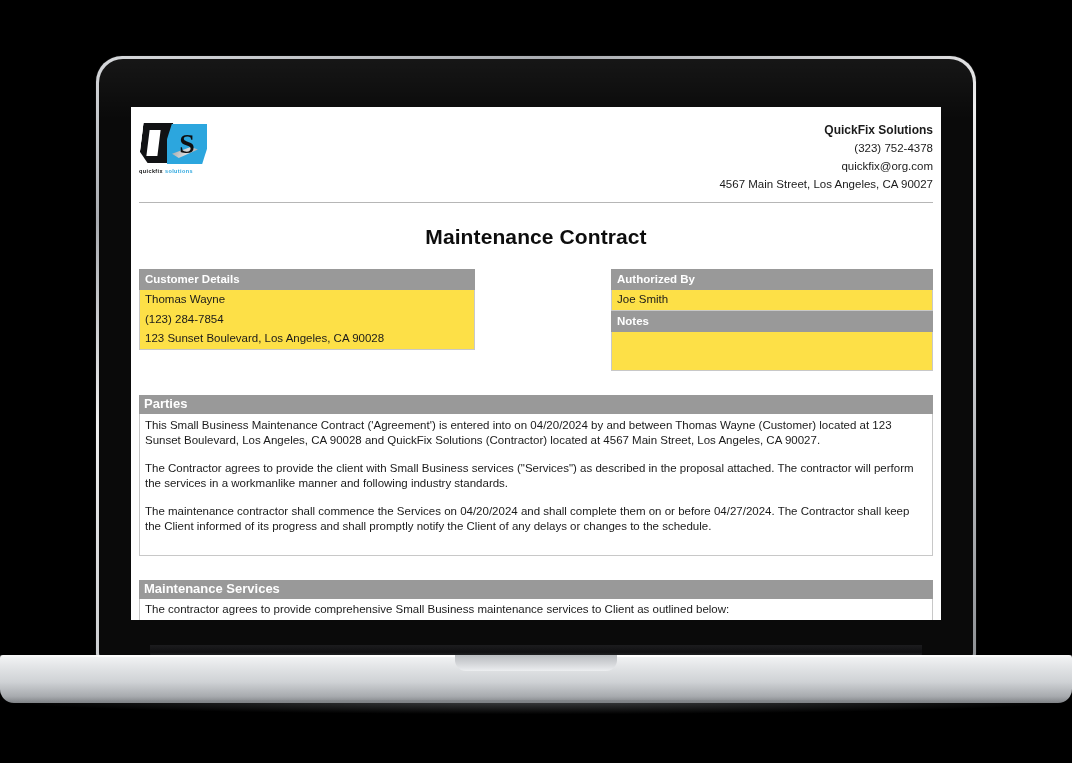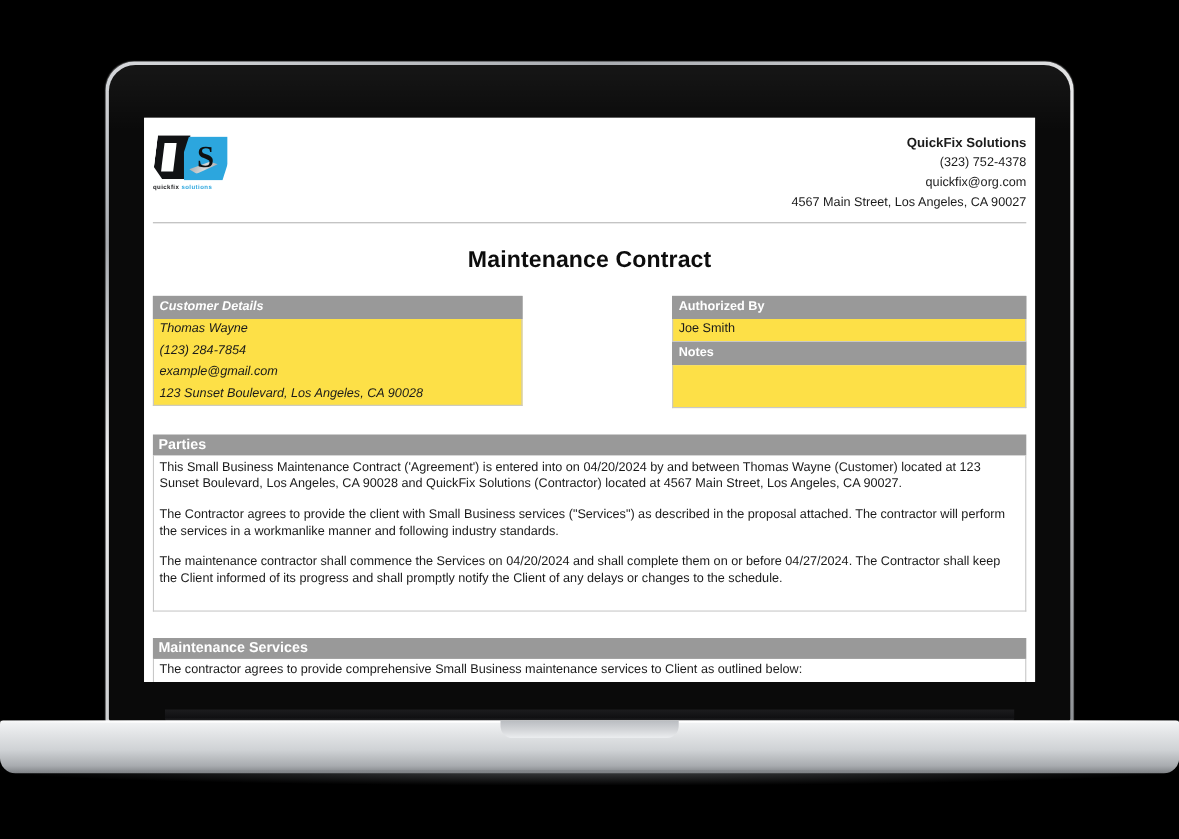--- a/index.html
+++ b/index.html
@@ -216,21 +216,21 @@
     color: #0d0d0d;
   }
 
   
   .info-row {
     display: flex;
     gap: 0;
     justify-content: space-between;
     padding: 0 2px;
   }
-  .info-col-left { width: 336px; font-style: italic; }
+  .info-col-left { width: 336px; }
   .info-col-right { width: 322px; }
 
   .panel {
     border: 1px solid #c8c8c8;
     border-top: none;
     background: #fde047;
   }
   .panel-head {
     background: #999999;
     color: #ffffff;
@@ -341,21 +341,20 @@
 
       <div class="doc-title">Maintenance Contract</div>
 
       <div class="info-row">
 
         <div class="info-col-left">
           <div class="panel-head">Customer Details</div>
           <div class="panel">
             <div class="panel-line">Thomas Wayne</div>
             <div class="panel-line">(123) 284-7854</div>
-            <div class="panel-line">example@gmail.com</div>
             <div class="panel-line">123 Sunset Boulevard, Los Angeles, CA 90028</div>
           </div>
         </div>
 
         <div class="info-col-right">
           <div class="panel-head">Authorized By</div>
           <div class="panel">
             <div class="panel-line">Joe Smith</div>
           </div>
           <div class="panel-head">Notes</div>

